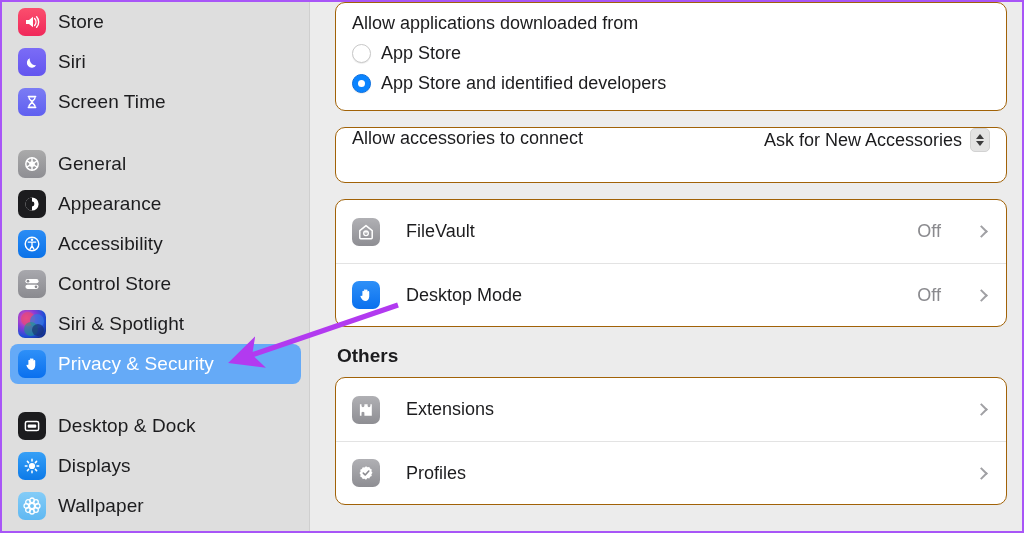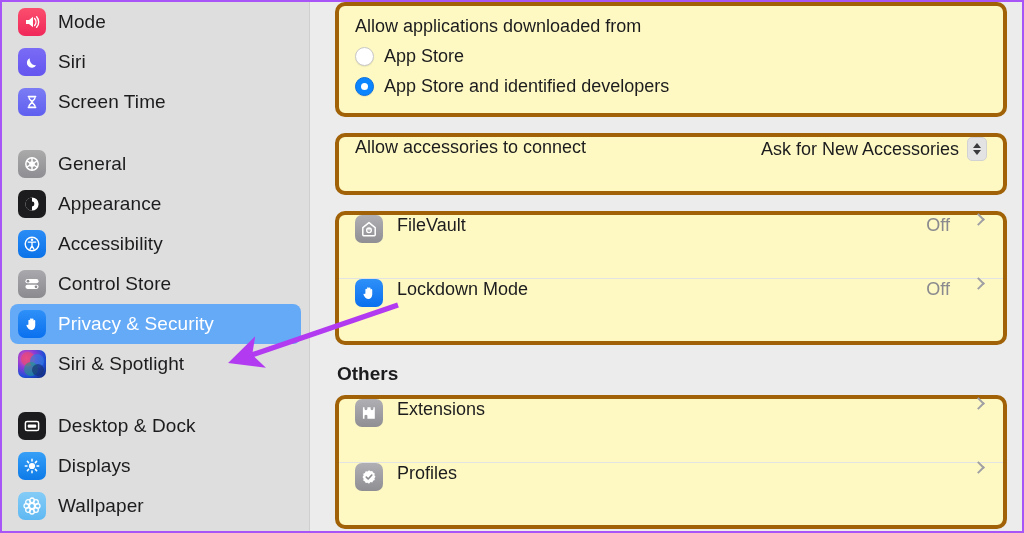--- a/index.html
+++ b/index.html
@@ -70,22 +70,22 @@
 
   
   #content {
     position: absolute;
     left: 309px; top: 0; right: 0; bottom: 0;
     background: #ececec;
     padding: 0 14px 0 24px;
     overflow: hidden;
   }
   .card {
-    background: #fef9c3;
-    border: 4px solid #a16207;
+    background: #ffffff;
+    border: 1px solid #a16207;
     border-radius: 10px;
     width: 672px;
     margin-bottom: 16px;
   }
   .card-pad { padding: 10px 16px 12px 16px; }
 
   .field-label {
     font-size: 18px;
     color: #1c1c1e;
     margin-bottom: 4px;
@@ -137,24 +137,24 @@
   }
   .stepper .chev {
     width: 0; height: 0;
     border-left: 4px solid transparent;
     border-right: 4px solid transparent;
   }
   .stepper .up { border-bottom: 5px solid #3a3a3c; }
   .stepper .down { border-top: 5px solid #3a3a3c; }
 
   .list-row {
-    display: flex; 
+    display: flex; align-items: center;
     height: 63px;
     padding: 0 16px;
-    gap: 14px;
+    gap: 26px;
   }
   .list-row + .list-row { border-top: 1px solid #e3e3e3; }
   .row-icon {
     width: 28px; height: 28px;
     border-radius: 7px;
     flex: 0 0 28px;
     display: flex; align-items: center; justify-content: center;
   }
   .ic-filevault { background: linear-gradient(180deg,#b0b0b4,#8e8e93); }
   .ic-lockdown { background: linear-gradient(180deg,#2e90f8,#0a70ee); }
@@ -196,21 +196,21 @@
 
     <div class="nav-group">
 
       <div class="nav-item">
         <span class="app-icon ic-sound">
           <svg width="20" height="20" viewBox="0 0 20 20">
             <path d="M4 8h3l4-3.2v10.4L7 12H4z" fill="#fff"></path>
             <path d="M12.6 6.6a5 5 0 010 6.8M14.6 4.8a7.6 7.6 0 010 10.4" stroke="#fff" stroke-width="1.4" fill="none" stroke-linecap="round"></path>
           </svg>
         </span>
-        <span class="nav-label">Mode</span>
+        <span class="nav-label">Store</span>
       </div>
 
       <div class="nav-item">
         <span class="app-icon ic-focus">
           <svg width="19" height="19" viewBox="0 0 20 20">
             <path d="M14.5 12.8A6.2 6.2 0 017.2 5.5a5.2 5.2 0 106.6 7.3z" fill="#fff"></path>
           </svg>
         </span>
         <span class="nav-label">Siri</span>
       </div>
@@ -268,41 +268,41 @@
       <div class="nav-item">
         <span class="app-icon ic-control">
           <svg width="20" height="20" viewBox="0 0 20 20">
             <rect x="3.4" y="5" width="13.2" height="4.3" rx="2.15" fill="#fff"></rect>
             <circle cx="6" cy="7.15" r="1.35" fill="#8a8a8f"></circle>
             <rect x="3.4" y="10.7" width="13.2" height="4.3" rx="2.15" fill="#fff"></rect>
             <circle cx="14" cy="12.85" r="1.35" fill="#8a8a8f"></circle>
           </svg>
         </span>
         <span class="nav-label">Control Store</span>
-      </div>
-
-      <div class="nav-item selected">
-        <span class="app-icon ic-privacy">
-          <svg width="18" height="18" viewBox="0 0 20 20">
-            <path d="M6 10.6V6.2a.95.95 0 011.9 0v3.1V4.6a.95.95 0 011.9 0v4.7V4.9a.95.95 0 011.9 0v4.4V6.6a.95.95 0 011.9 0v5.1c0 3-1.9 5.1-4.3 5.1-2.1 0-3.3-1-4.3-2.8l-1-1.9a.9.9 0 011.4-1.1z" fill="#fff"></path>
-          </svg>
-        </span>
-        <span class="nav-label">Privacy &amp; Security</span>
       </div>
 
       <div class="nav-item">
         <span class="app-icon ic-siri">
           <svg width="28" height="28" viewBox="0 0 28 28">
             <circle cx="10" cy="9" r="7" fill="#e0457b" opacity=".75"></circle>
             <circle cx="19" cy="11" r="7" fill="#2f7be0" opacity=".7"></circle>
             <circle cx="13" cy="19" r="7" fill="#1b9c86" opacity=".6"></circle>
             <circle cx="20" cy="20" r="6" fill="#17306e" opacity=".65"></circle>
           </svg>
         </span>
         <span class="nav-label">Siri &amp; Spotlight</span>
+      </div>
+
+      <div class="nav-item selected">
+        <span class="app-icon ic-privacy">
+          <svg width="18" height="18" viewBox="0 0 20 20">
+            <path d="M6 10.6V6.2a.95.95 0 011.9 0v3.1V4.6a.95.95 0 011.9 0v4.7V4.9a.95.95 0 011.9 0v4.4V6.6a.95.95 0 011.9 0v5.1c0 3-1.9 5.1-4.3 5.1-2.1 0-3.3-1-4.3-2.8l-1-1.9a.9.9 0 011.4-1.1z" fill="#fff"></path>
+          </svg>
+        </span>
+        <span class="nav-label">Privacy &amp; Security</span>
       </div>
     </div>
 
     <div class="gap"></div>
 
     <div class="nav-group">
 
       <div class="nav-item">
         <span class="app-icon ic-desktop">
           <svg width="20" height="20" viewBox="0 0 20 20">
@@ -391,21 +391,21 @@
         <span class="row-status">Off</span>
         <span class="chevron"></span>
       </div>
 
       <div class="list-row">
         <span class="row-icon ic-lockdown">
           <svg width="18" height="18" viewBox="0 0 20 20">
             <path d="M6 10.6V6.2a.95.95 0 011.9 0v3.1V4.6a.95.95 0 011.9 0v4.7V4.9a.95.95 0 011.9 0v4.4V6.6a.95.95 0 011.9 0v5.1c0 3-1.9 5.1-4.3 5.1-2.1 0-3.3-1-4.3-2.8l-1-1.9a.9.9 0 011.4-1.1z" fill="#fff"></path>
           </svg>
         </span>
-        <span class="row-title">Lockdown Mode</span>
+        <span class="row-title">Desktop Mode</span>
         <span class="row-status">Off</span>
         <span class="chevron"></span>
       </div>
     </div>
 
     <div class="section-header">Others</div>
 
     <div class="card">
 
       <div class="list-row">

